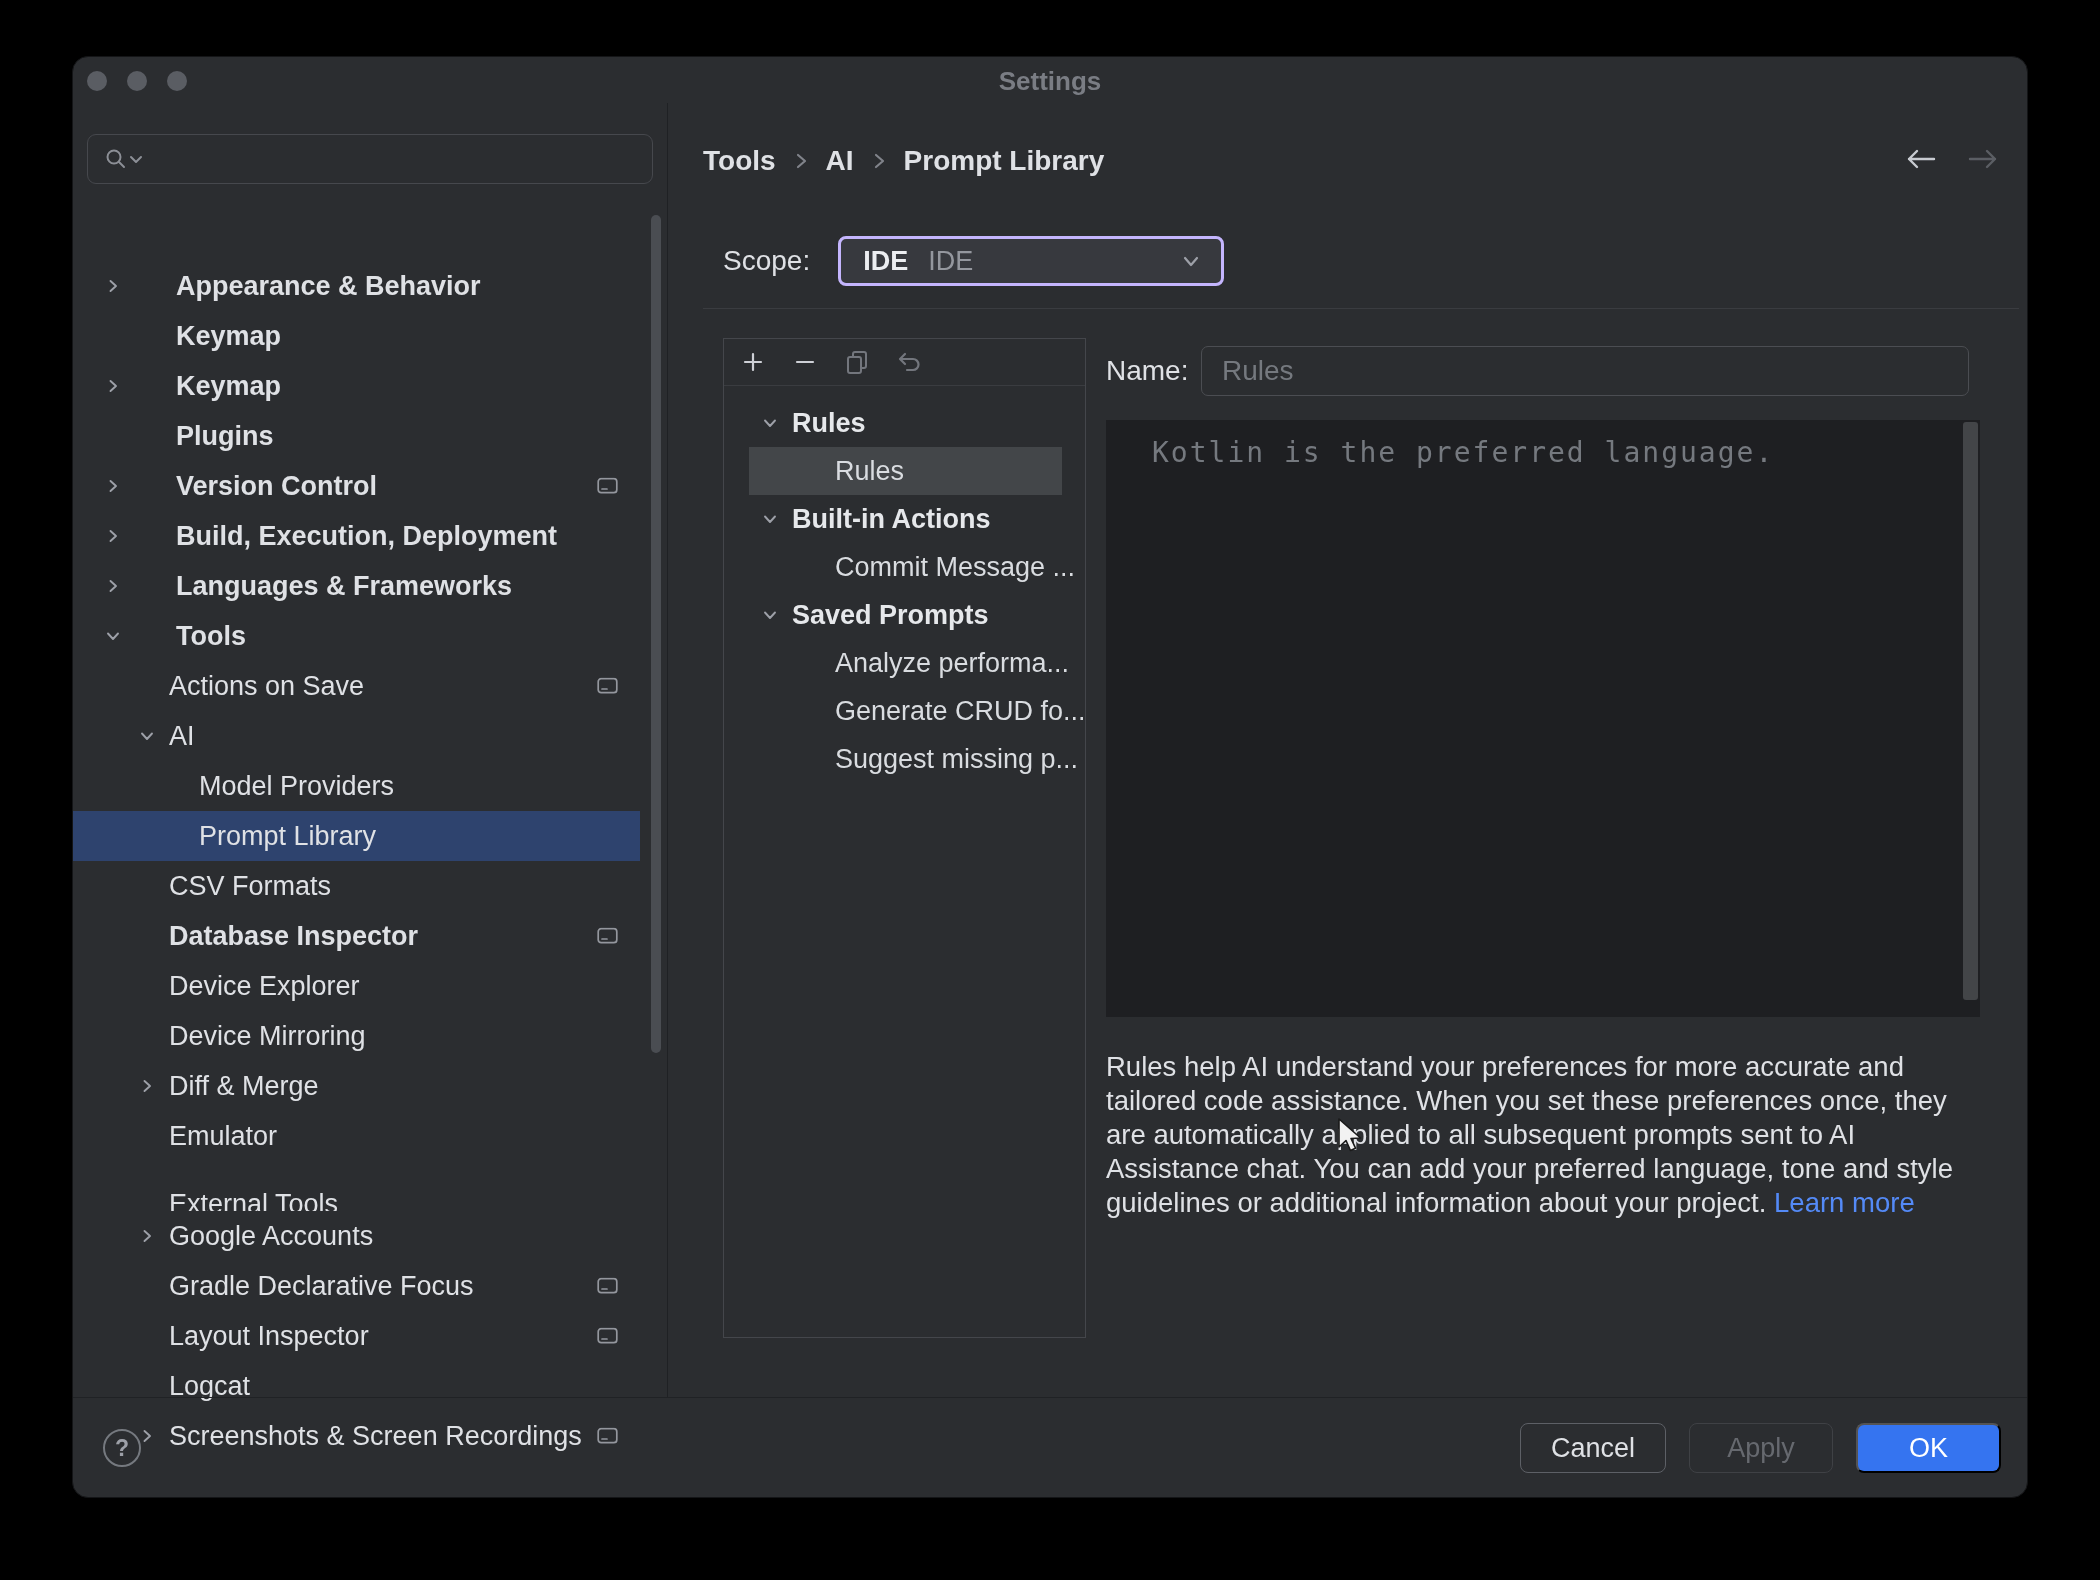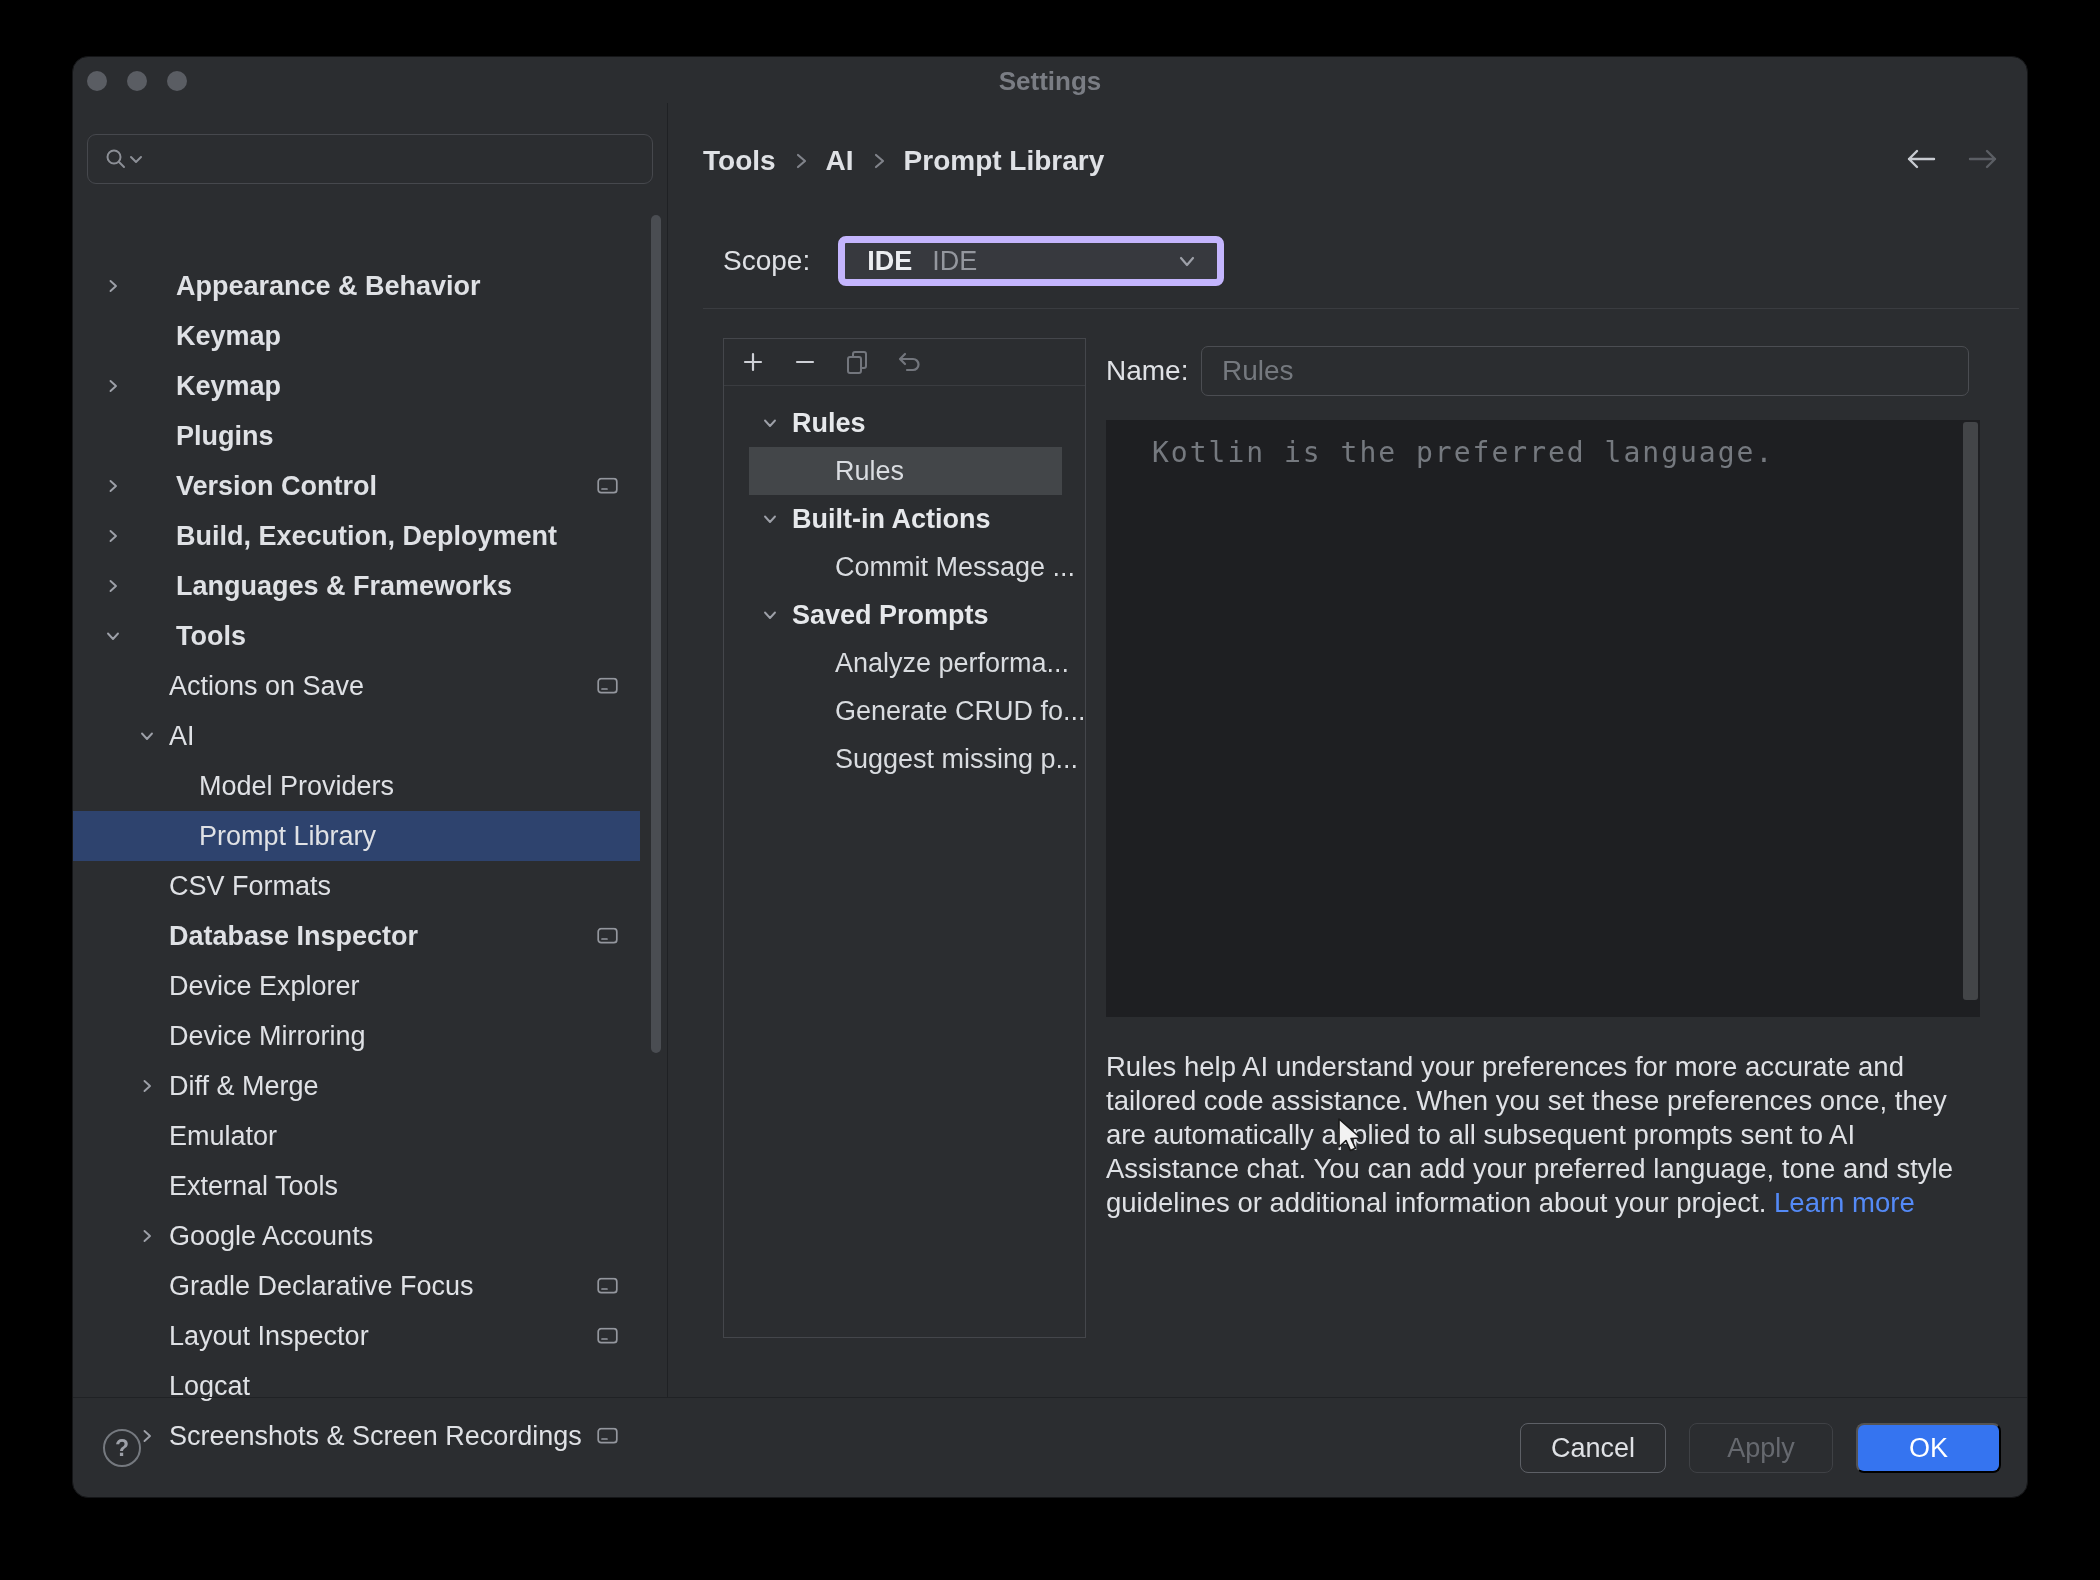--- a/index.html
+++ b/index.html
@@ -34,21 +34,21 @@
   
   .main { position:absolute; left:595px; top:56px; right:0; bottom:100px; }
   .breadcrumb { position:absolute; left:35px; top:24px; height:48px; display:flex; align-items:center; gap:16px;
                 font-size:28px; font-weight:700; color:#dfe1e5; }
   .crumb-sep { color:#80838a; font-weight:400; font-size:26px; display:flex; }
   .history { position:absolute; right:26px; top:28px; display:flex; gap:26px; }
   .hist-btn { width:36px; height:36px; display:flex; align-items:center; justify-content:center; }
 
   .scope-row { position:absolute; left:55px; top:123px; height:50px; display:flex; align-items:center; }
   .scope-label { font-size:28px; color:#dfe1e5; margin-right:28px; }
-  .scope-select { width:386px; height:50px; background:#37393e; border:7px solid #c4b5fd; border-radius:8px;
+  .scope-select { width:386px; height:50px; background:#37393e; border:3px solid #c4b5fd; border-radius:8px;
                   display:flex; align-items:center; padding:0 22px; position:relative; }
   .scope-prefix { font-size:27px; font-weight:700; color:#eceef1; margin-right:20px; }
   .scope-value { font-size:27px; color:#94979e; }
   .scope-chevron { position:absolute; right:18px; top:50%; transform:translateY(-50%); display:flex; }
 
   .h-divider { position:absolute; left:35px; right:8px; top:195px; height:1px; background:#3a3c40; }
 
   
   .panel { position:absolute; left:55px; top:225px; width:363px; height:1000px;
            border:1px solid #44464b; background:#2b2d30; }
@@ -221,21 +221,21 @@
               <svg width="20" height="20" viewBox="0 0 20 20">
                 <path d="M7.5 5l5.5 5-5.5 5" fill="none" stroke="#9da0a8" stroke-width="1.9" stroke-linecap="round" stroke-linejoin="round"></path>
               </svg>
             </span>
             <span class="lbl" style="left: 96px;">Diff &amp; Merge</span>
           </div>
           <div class="side-row" style="top: 998px;">
             <span class="lbl" style="left: 96px;">Emulator</span>
           </div>
           <div class="side-row" style="top: 1048px;">
-            <span class="lbl" style="left: 96px;">External Tools</span>
+            <span class="lbl" style="left: 96px; margin-top: 18px;">External Tools</span>
           </div>
           <div class="side-row" style="top: 1098px;">
             <span class="chv" style="left: 64px;">
               <svg width="20" height="20" viewBox="0 0 20 20">
                 <path d="M7.5 5l5.5 5-5.5 5" fill="none" stroke="#9da0a8" stroke-width="1.9" stroke-linecap="round" stroke-linejoin="round"></path>
               </svg>
             </span>
             <span class="lbl" style="left: 96px;">Google Accounts</span>
           </div>
           <div class="side-row" style="top: 1148px;">

